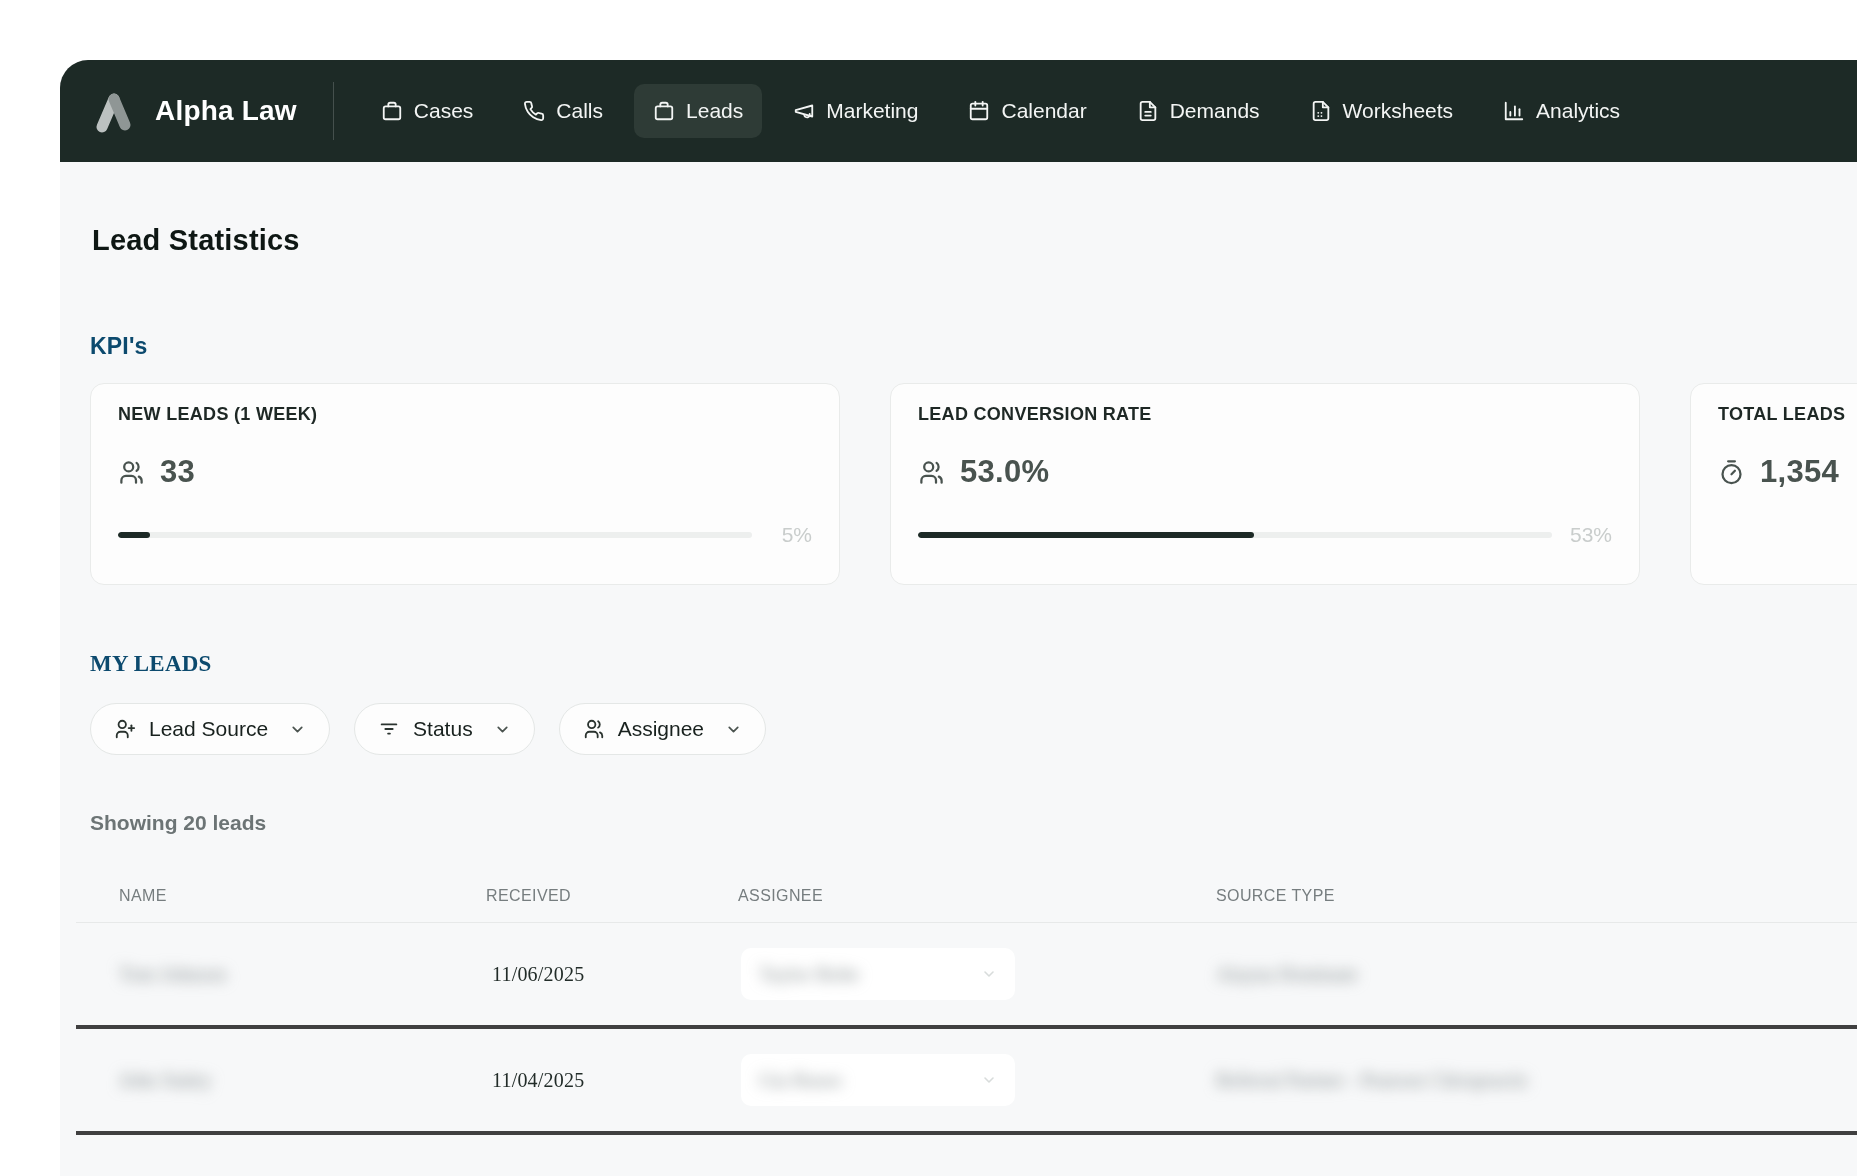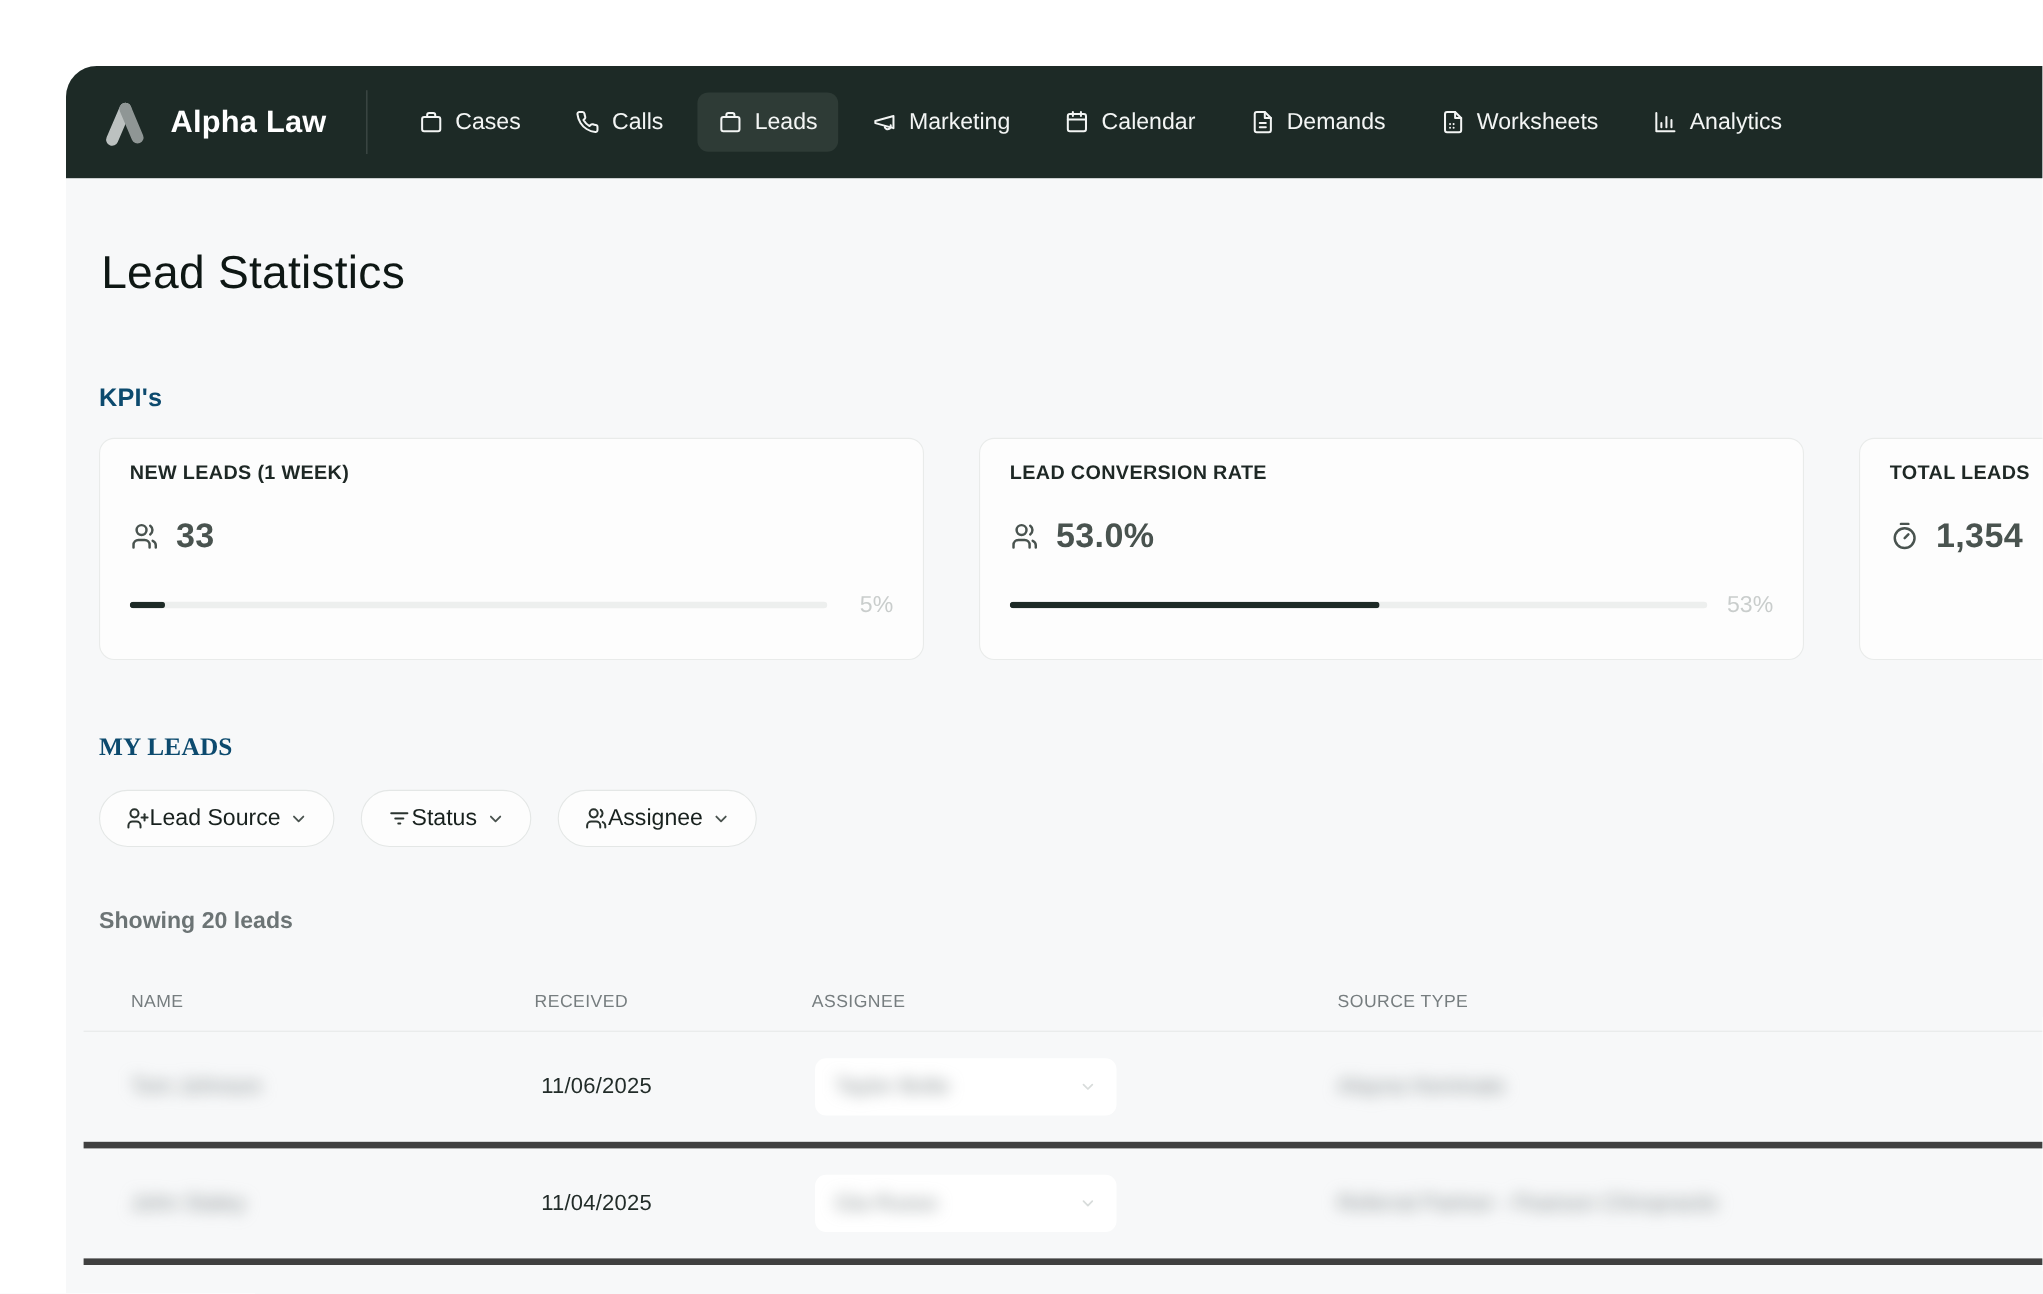--- a/index.html
+++ b/index.html
@@ -26,21 +26,21 @@
   .nav-item {
     display:flex; align-items:center; gap:11px; padding:15px 19px;
     border-radius:10px; color:#f3f5f4; font-size:21px; font-weight:500;
     cursor:pointer; white-space:nowrap;
   }
   .nav-item.active { background:#2e3b36; }
   .nav-item svg { width:22px; height:22px; flex:0 0 auto; }
 
   
   .main { padding-left:30px; }
-  .page-title { margin:62px 0 0 2px; font-size:42px; font-weight:400; color:#0e1714; letter-spacing:.2px; }
+  .page-title { margin:62px 0 0 2px; font-size:29px; font-weight:700; color:#0e1714; letter-spacing:.2px; }
   .section-label { font-size:23px; font-weight:600; color:#0c4a6e; letter-spacing:.2px; }
   .kpi-label { margin-top:76px; }
   .myleads-label { margin-top:66px;font-family:Liberation Serif, serif; }
 
   .cards { display:flex; gap:50px; margin-top:23px; }
   .card {
     width:750px; min-width:750px; height:202px;
     background:#fdfdfd; border:1px solid #e9ebea; border-radius:14px;
     padding:20px 27px 0 27px;
   }
@@ -48,39 +48,39 @@
   .card-value { display:flex; align-items:center; gap:15px; margin-top:29px; color:#49534f; }
   .card-value svg { width:27px; height:27px; }
   .card-num { font-size:31px; font-weight:700; color:#49534f; letter-spacing:.3px; }
   .card-progress { display:flex; align-items:center; margin-top:33px; }
   .track { flex:1; height:6px; background:#edefee; border-radius:3px; overflow:hidden; }
   .fill { height:100%; background:#1d2a26; border-radius:3px; width:0; }
   .pct { width:60px; text-align:right; font-size:21px; color:#c9cdcc; font-weight:500; }
 
   .filters { display:flex; gap:24px; margin-top:26px; }
   .filter-pill {
-    display:flex; align-items:center; height:52px; padding:0 23px;
+    display:flex; align-items:center; gap:13px; height:52px; padding:0 23px;
     background:#fdfdfd; border:1px solid #e4e7e6; border-radius:26px;
     font-size:21px; font-weight:500; color:#18211e; cursor:pointer;
   }
   .filter-pill .fi { width:22px; height:22px; color:#2a332f; }
   .filter-pill .cv { width:17px; height:17px; color:#4a534f; margin-left:8px; }
 
   .showing { margin-top:56px; font-size:21px; font-weight:600; color:#6c7475; }
 
   
   .table { margin:34px 0 0 -14px; }
   .trow {
     display:grid; grid-template-columns:367px 252px 478px 647px 1fr;
     align-items:center; padding-left:28px;
   }
   .trow > div { padding-left:15px; }
   .thead { height:54px; border-bottom:1px solid #e7e9e9; }
   .th { color:#767d7f; font-size:16px; font-weight:500; letter-spacing:.4px; white-space:nowrap; overflow:hidden; }
-  .tbody-row { height:106px; border-bottom:6px solid #404040; }
+  .tbody-row { height:106px; border-bottom:4px solid #404040;font-family:Liberation Serif, serif; }
   .redacted { filter:blur(7px); color:#868e90; font-size:20px; font-weight:500; white-space:nowrap; overflow:hidden; }
   .date { font-size:20px; font-weight:500; color:#222c29; letter-spacing:.2px; padding-left:21px !important; }
   .assignee-select {
     width:274px; height:52px; background:#ffffff; border-radius:10px;
     display:flex; align-items:center; justify-content:space-between;
     padding:0 18px; margin-left:18px; cursor:pointer;
   }
   .assignee-select .cv { width:16px; height:16px; color:#d8dcdb; flex:0 0 auto; }
 </style>
 </head>

